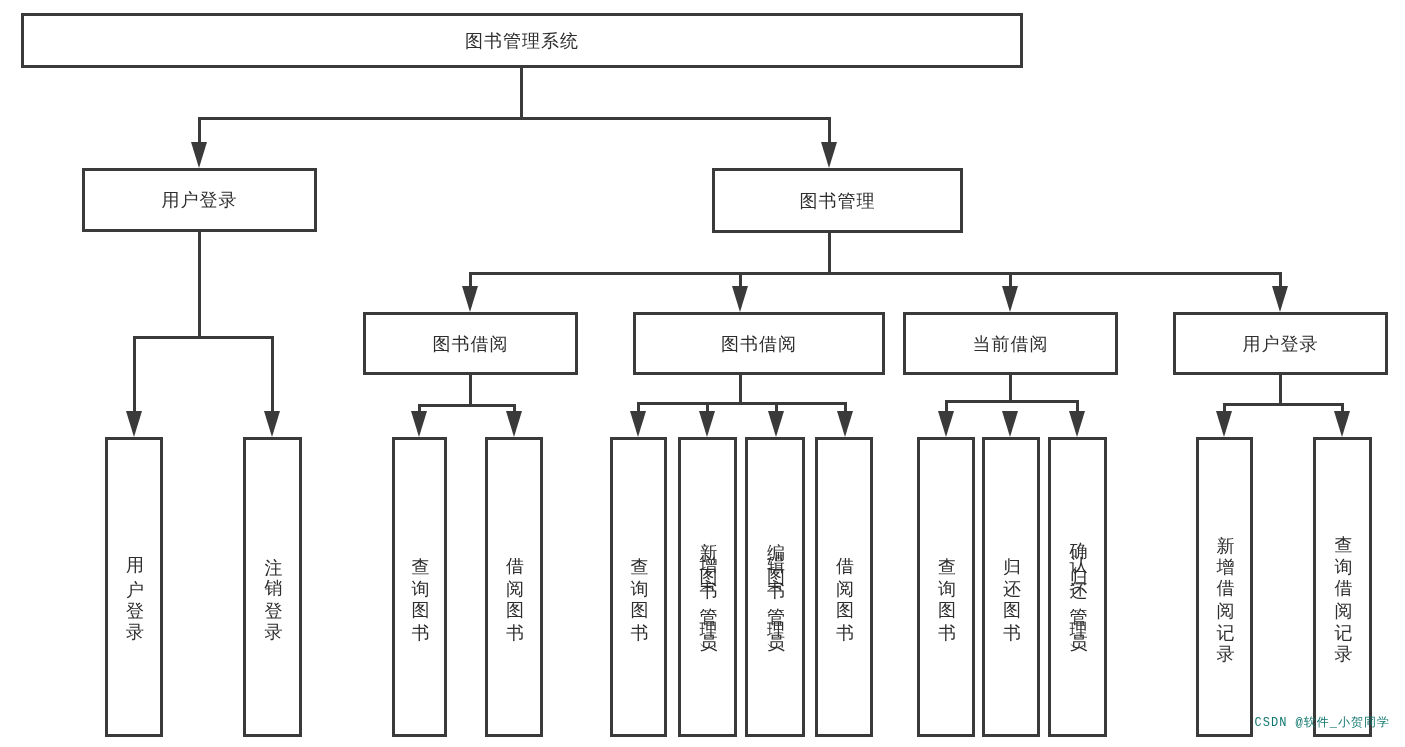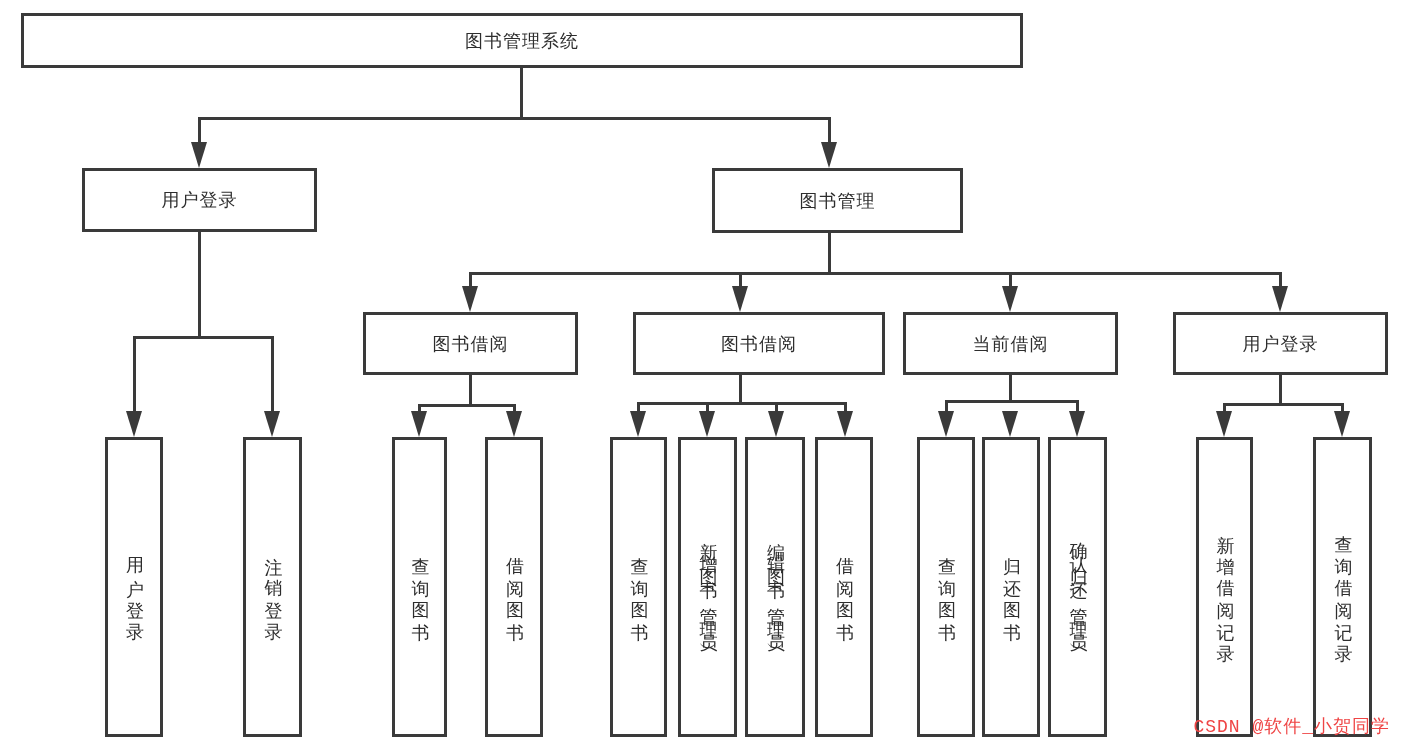--- a/index.html
+++ b/index.html
@@ -17,21 +17,21 @@
     font-size:18px;color:#2d2d2d;line-height:1;white-space:nowrap;
   }
   .hl{position:absolute;height:3px;background:#3a3a3a;}
   .vl{position:absolute;width:3px;background:#3a3a3a;}
   .arrow{
     position:absolute;width:0;height:0;
     border-left:8px solid transparent;border-right:8px solid transparent;
     border-top:26px solid #3a3a3a;
   }
   .watermark{
-    position:absolute;top:714px;right:15px;font-size:18px;color:#ef4444;
+    position:absolute;top:714px;right:15px;font-size:12px;color:#0f766e;
     letter-spacing:1px;white-space:nowrap;
   }
 </style>
 </head>
 <body>
 
 <div class="canvas">
 
   <div class="vl" style="left:520px;top:68px;height:50px"></div>
   <div class="hl" style="left:199px;top:117px;width:631px"></div>

